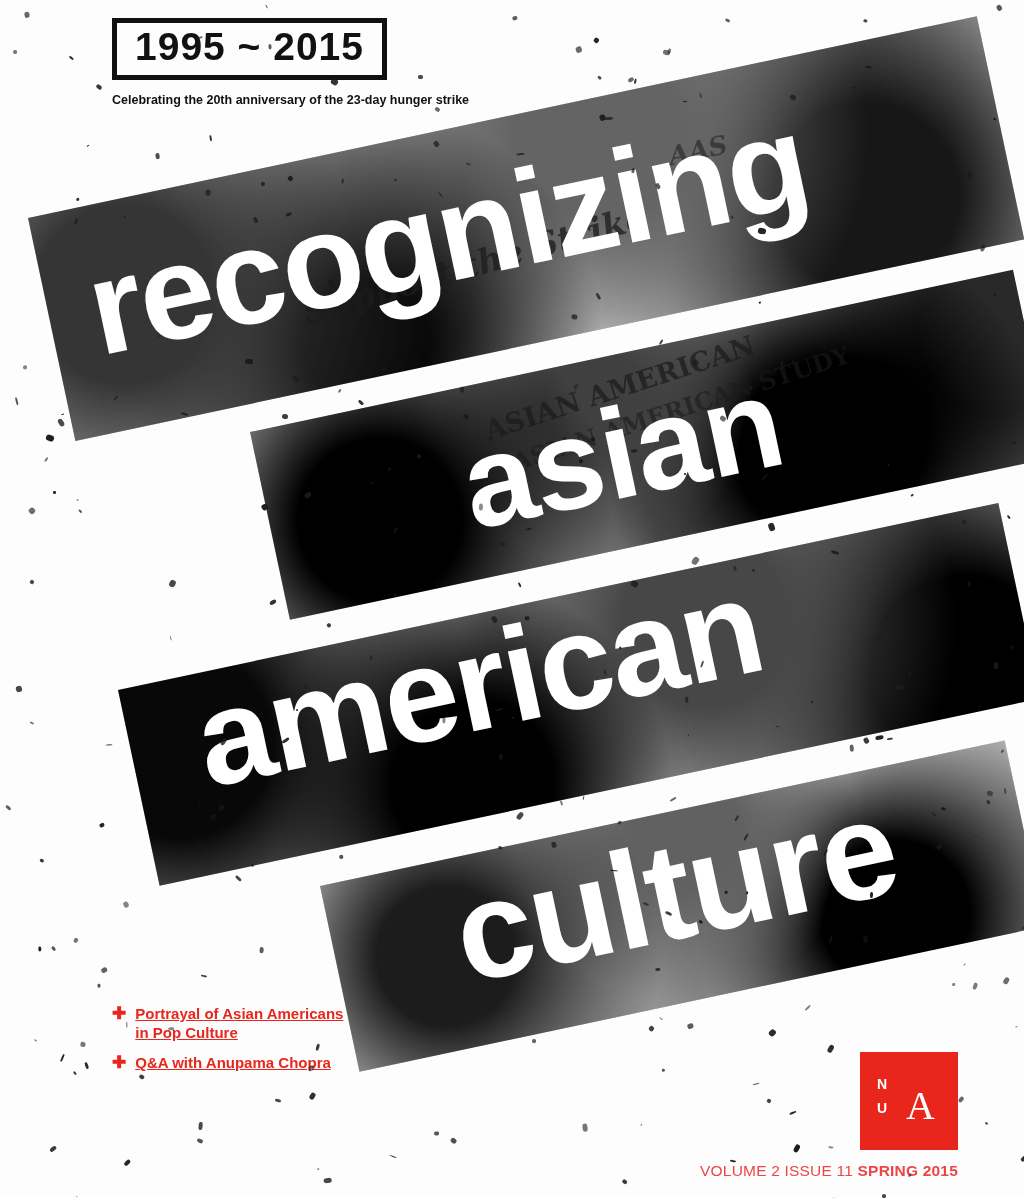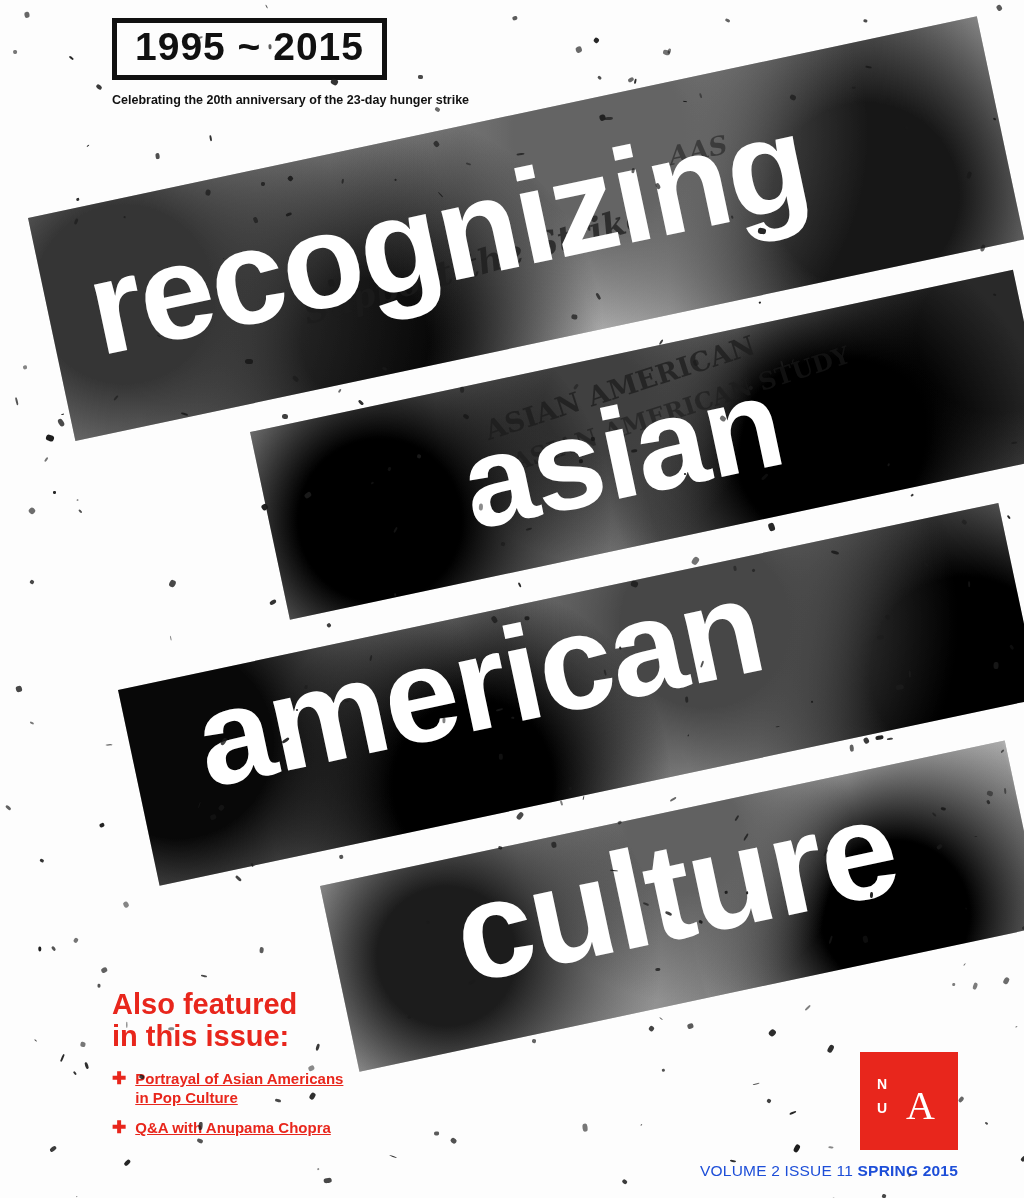--- a/index.html
+++ b/index.html
@@ -281,21 +281,21 @@
     font-weight: normal;
     font-family: "Liberation Serif", serif;
   }
 
   
   .issue-line {
     position: absolute;
     right: 66px;
     bottom: 18px;
     z-index: 35;
-    color: #1d4ed8;
+    color: #ef4444;
     font-size: 15.5px;
     font-weight: bold;
     letter-spacing: 0.2px;
   }
   .issue-line .vol {
     font-weight: normal;
   }
 </style>
 </head>
 <body>
@@ -332,22 +332,20 @@
   <div class="coverword" id="word-culture">culture</div>
 
   <div class="masthead">
     <div class="year-box">
       <div class="year-text">1995 ~ 2015</div>
     </div>
     <div class="sub-line">Celebrating the 20th anniversary of the 23-day hunger strike</div>
   </div>
 
   <div class="featured">
-    <div class="featured-title">Also featured
-in this issue:</div>
     <div class="featured-list">
       <div class="featured-item">
         <span class="plus-icon">✚</span>
         <span class="featured-item-text">Portrayal of Asian Americans
 in Pop Culture</span>
       </div>
       <div class="featured-item">
         <span class="plus-icon">✚</span>
         <span class="featured-item-text">Q&amp;A with Anupama Chopra</span>
       </div>

